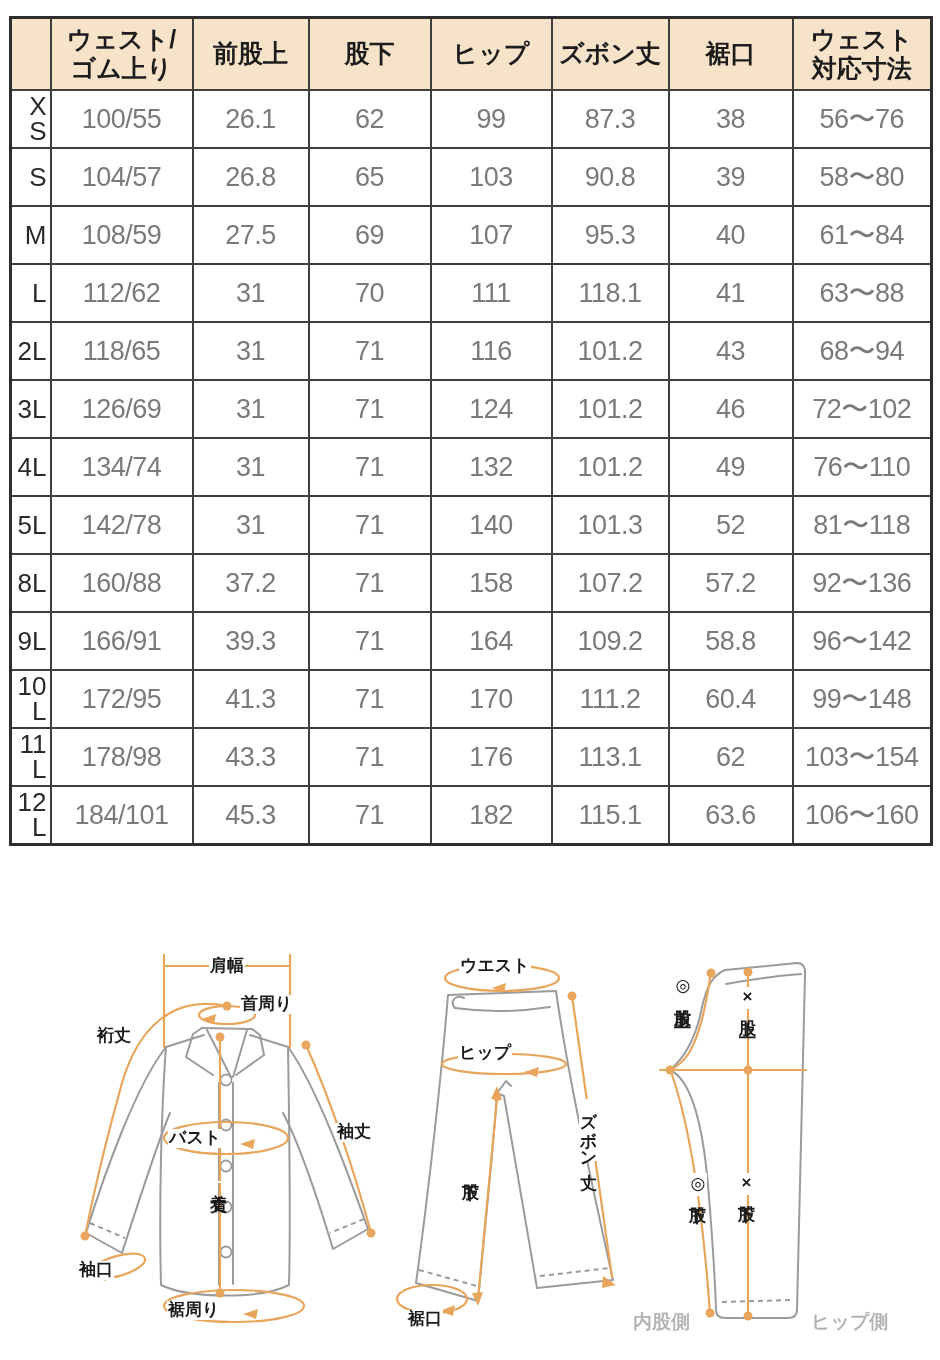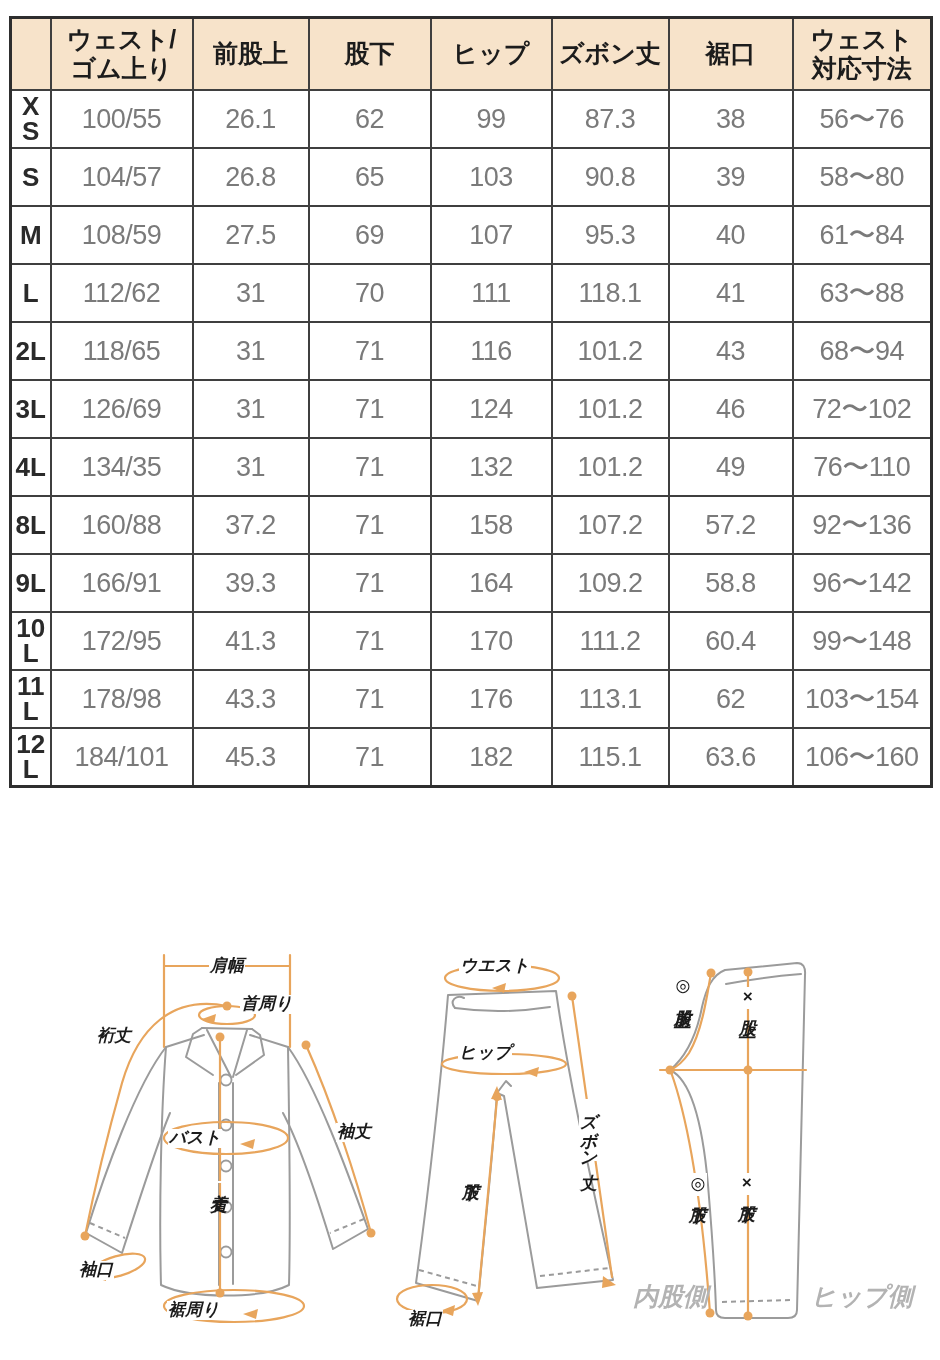--- a/index.html
+++ b/index.html
@@ -26,43 +26,43 @@
     border:2px solid var(--border-dark);
     text-align:center;vertical-align:middle;padding:0;
     background:#fff;overflow:hidden;
   }
   .size-table thead th{
     background:var(--header-bg);
     font-size:25px;font-weight:600;color:#1c1c1c;
     height:70px;line-height:1.18;white-space:pre-line;
   }
   .size-table tbody th.size{
-    font-size:26px;font-weight:700;color:#2a2a2a;
-    line-height:0.95;word-break:break-all;padding:0 3px;height:56px;
+    font-size:26px;font-weight:400;color:#2a2a2a;
+    line-height:0.95;word-break:break-all;padding:0 3px;height:56px;text-align:right;
   }
   .size-table tbody td{
     font-size:27px;font-weight:400;color:var(--value-gray);
     height:56px;letter-spacing:-0.5px;white-space:nowrap;
   }
 
   
   .diagrams{position:absolute;left:0;top:933px;width:940px;height:427px;}
   .diagrams svg{position:absolute;left:0;top:0;}
   .g{stroke:var(--garment-gray);fill:none;stroke-width:2;stroke-linejoin:round;stroke-linecap:round;}
   .gdash{stroke:var(--garment-gray);fill:none;stroke-width:2;stroke-dasharray:5 4;}
   .o{stroke:var(--accent-orange);fill:none;stroke-width:2.2;stroke-linecap:round;}
   .od{fill:var(--accent-orange);stroke:none;}
   .btn{stroke:var(--garment-gray);fill:#fff;stroke-width:1.8;}
 
   .dlabel{
     position:absolute;font-weight:700;font-size:17px;color:var(--label-black);
-    background:#fff;line-height:1.1;white-space:nowrap;padding:0 1px;font-style:italic;
+    background:#fff;line-height:1.1;white-space:nowrap;padding:0 1px;
   }
   .vert{writing-mode:vertical-rl;text-orientation:upright;letter-spacing:1px;line-height:1.0;}
-  .sidegray{color:var(--side-gray);font-size:25px;background:transparent;}
+  .sidegray{color:var(--side-gray);font-size:19px;background:transparent;margin-top:29px;}
   .note{
     position:absolute;font-weight:700;font-size:24px;color:var(--label-black);
     white-space:nowrap;letter-spacing:1px;
   }
 </style>
 </head>
 <body>
 
 <div class="page">
 
@@ -147,27 +147,37 @@
           <td>126/69</td>
           <td>31</td>
           <td>71</td>
           <td>124</td>
           <td>101.2</td>
           <td>46</td>
           <td>72〜102</td>
         </tr>
         <tr>
           <th class="size">4L</th>
-          <td>134/35</td>
+          <td>134/74</td>
           <td>31</td>
           <td>71</td>
           <td>132</td>
           <td>101.2</td>
           <td>49</td>
           <td>76〜110</td>
+        </tr>
+        <tr>
+          <th class="size">5L</th>
+          <td>142/78</td>
+          <td>31</td>
+          <td>71</td>
+          <td>140</td>
+          <td>101.3</td>
+          <td>52</td>
+          <td>81〜118</td>
         </tr>
         <tr>
           <th class="size">8L</th>
           <td>160/88</td>
           <td>37.2</td>
           <td>71</td>
           <td>158</td>
           <td>107.2</td>
           <td>57.2</td>
           <td>92〜136</td>

